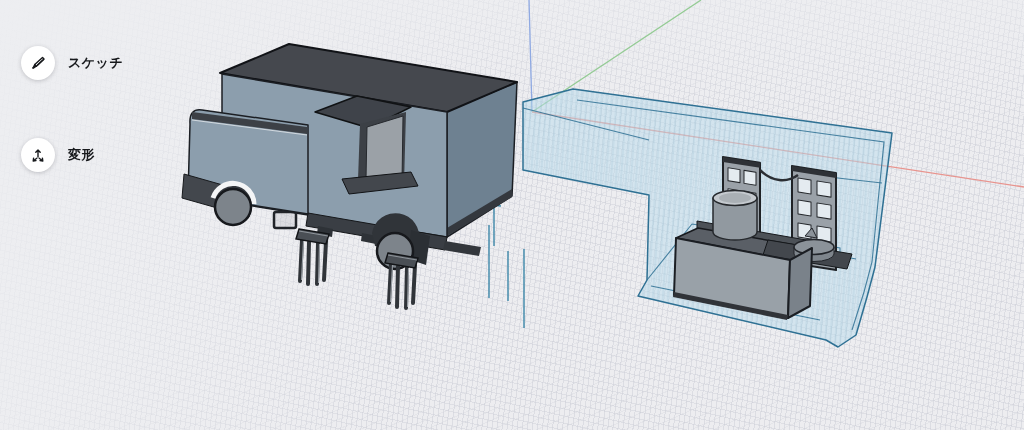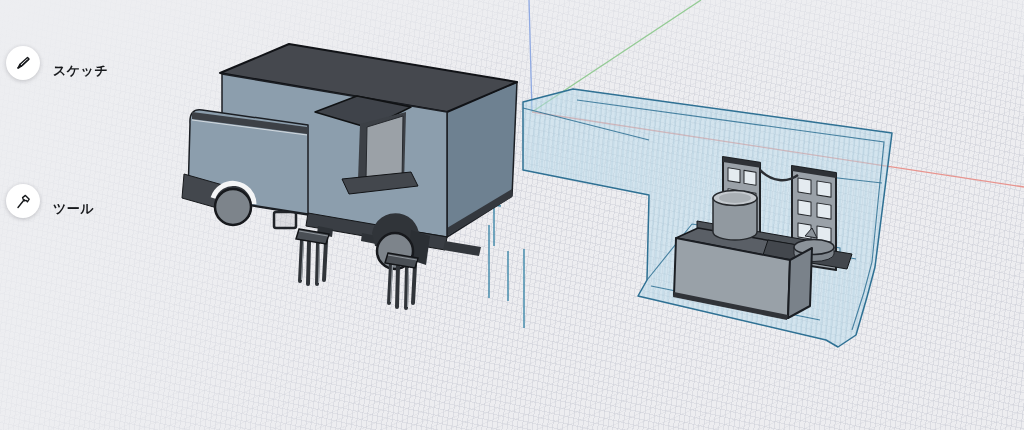--- a/index.html
+++ b/index.html
@@ -13,21 +13,21 @@
         repeating-linear-gradient(97deg,  rgba(203,205,214,.50) 0 1px, transparent 1px 5px),
         repeating-linear-gradient(13deg,  rgba(203,205,214,.45) 0 1px, transparent 1px 7px),
         repeating-linear-gradient(-24deg, rgba(208,210,218,.30) 0 1px, transparent 1px 9px);}
   
   #sky{position:absolute;inset:0;pointer-events:none;
       background:
         linear-gradient(180deg, rgba(237,238,241,.55) 0%, rgba(237,238,241,0) 26%),
         linear-gradient(112deg, rgba(237,238,241,.95) 0%, rgba(237,238,241,.55) 22%, rgba(237,238,241,0) 46%);}
   #scene{position:absolute;inset:0;}
   
-  .tool-row{position:absolute;left:6px;display:flex;align-items:flex-end;gap:13px;height:34px;}
+  .tool-row{position:absolute;left:21px;display:flex;align-items:center;gap:13px;height:34px;}
   .tool-btn{width:34px;height:34px;border-radius:50%;border:none;padding:0;
       background:var(--button-bg,#fff);box-shadow:0 1px 4px rgba(30,34,40,.22);
       display:flex;align-items:center;justify-content:center;cursor:pointer;}
   .tool-btn svg{display:block;}
   .tool-label{font-size:13px;font-weight:700;color:var(--label-color,#17191c);letter-spacing:.5px;}
 </style>
 </head>
 <body>
 
 <div id="app">
@@ -187,23 +187,24 @@
         <path d="M4,14 L5.8,10.6 L13.5,3.4 L15,5 L7.4,12.2 Z"></path>
         <path d="M7.4,12.2 L5.8,10.6"></path>
         <path d="M8.6,11 L14.6,5.4"></path>
         <path d="M4,14 L5.6,13.3"></path>
       </svg>
     </button>
     <span class="tool-label">スケッチ</span>
   </div>
 
 
-
-  <div class="tool-row" style="top:184px">
+  <div class="tool-row" style="top:138px">
     <button class="tool-btn">
       <svg width="18" height="18" viewBox="0 0 18 18" fill="none" stroke="#17191c" stroke-width="1.4" stroke-linecap="round" stroke-linejoin="round">
-        <path d="M4,15.5 L10.2,7.8"></path>
-        <path d="M8.6,5.6 L11.4,3.4 L15.2,7.2 L13.4,9.8 L12.2,8.4 L10.4,8.8 L9.2,7.4 Z"></path>
+        <path d="M9,11 L9,4 M9,4 L6.8,6.2 M9,4 L11.2,6.2"></path>
+        <path d="M7.8,12.2 L4.2,15 M4.2,15 L4.6,12.2 M4.2,15 L7,14.6"></path>
+        <path d="M10.2,12.2 L13.8,15 M13.8,15 L13.4,12.2 M13.8,15 L11,14.6"></path>
       </svg>
     </button>
-    <span class="tool-label">ツール</span>
+    <span class="tool-label">変形</span>
   </div>
+
 </div>
 
 </body></html>

